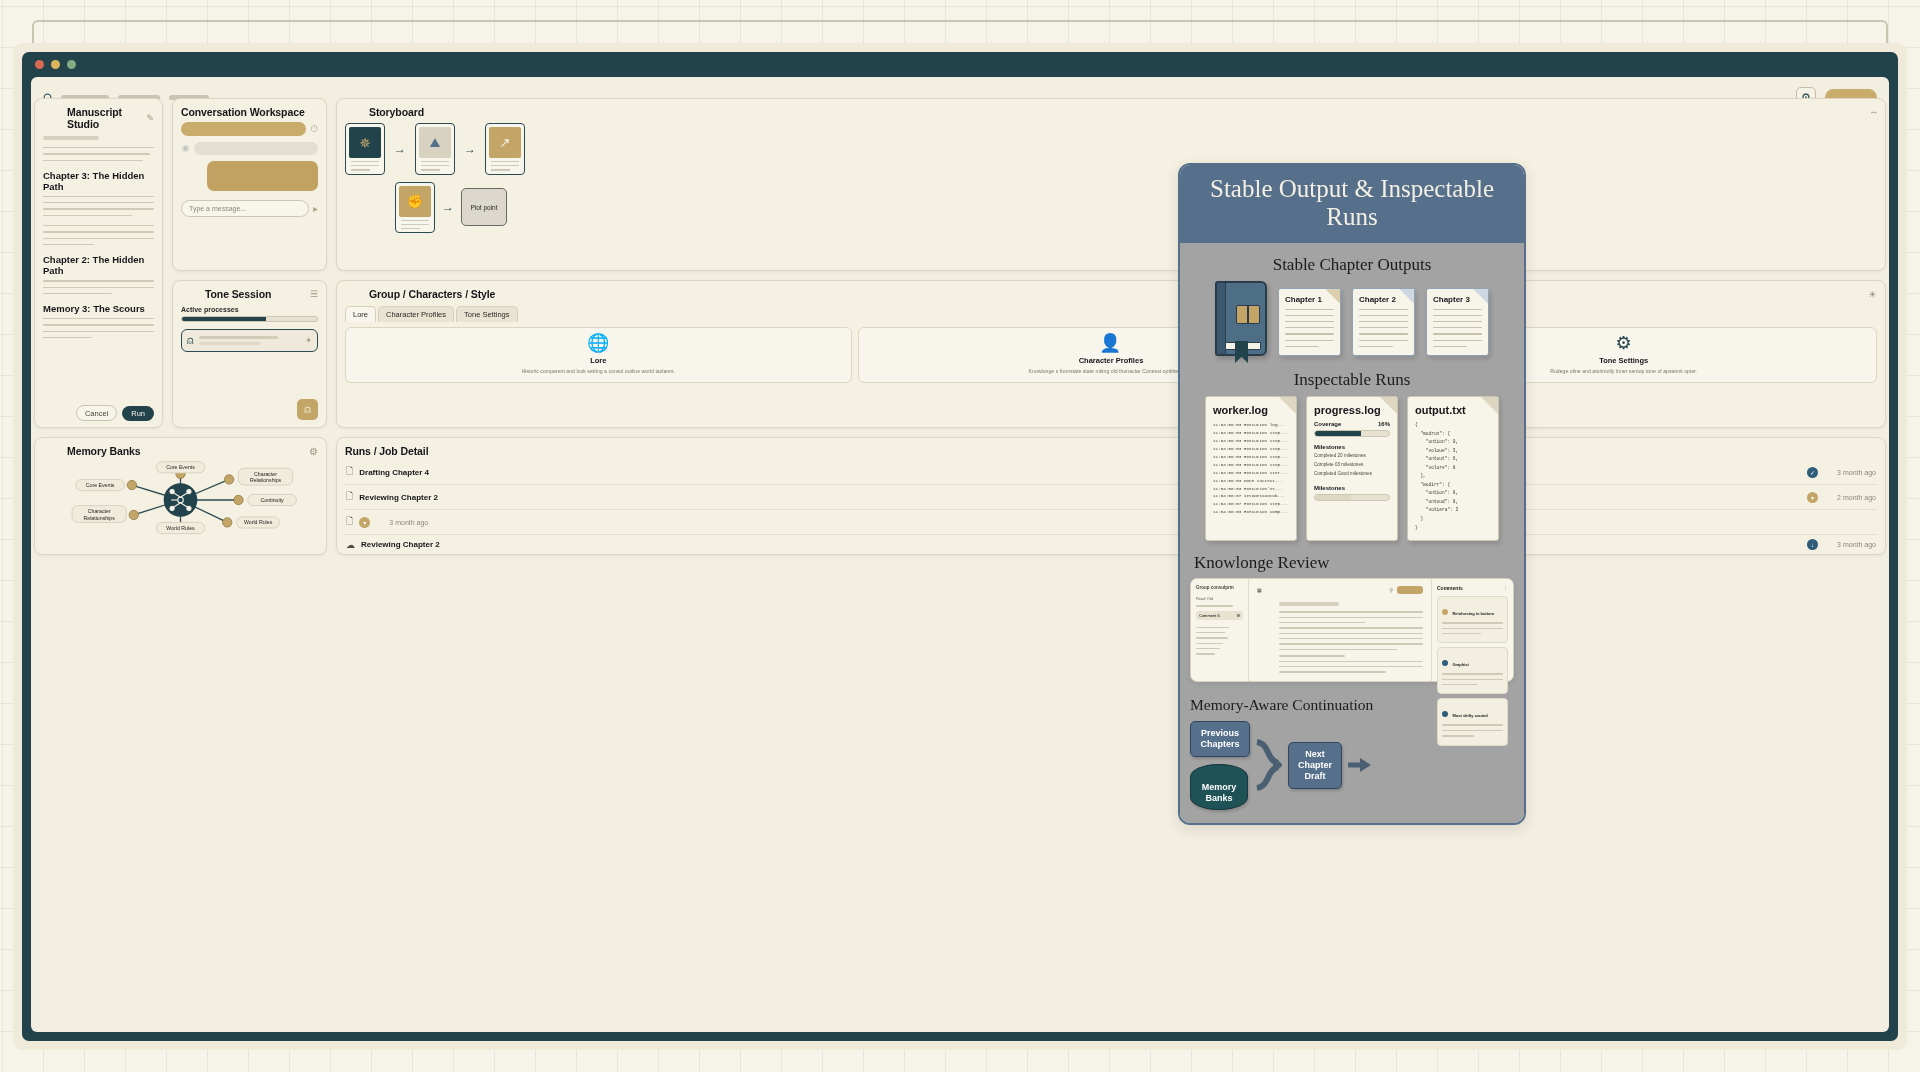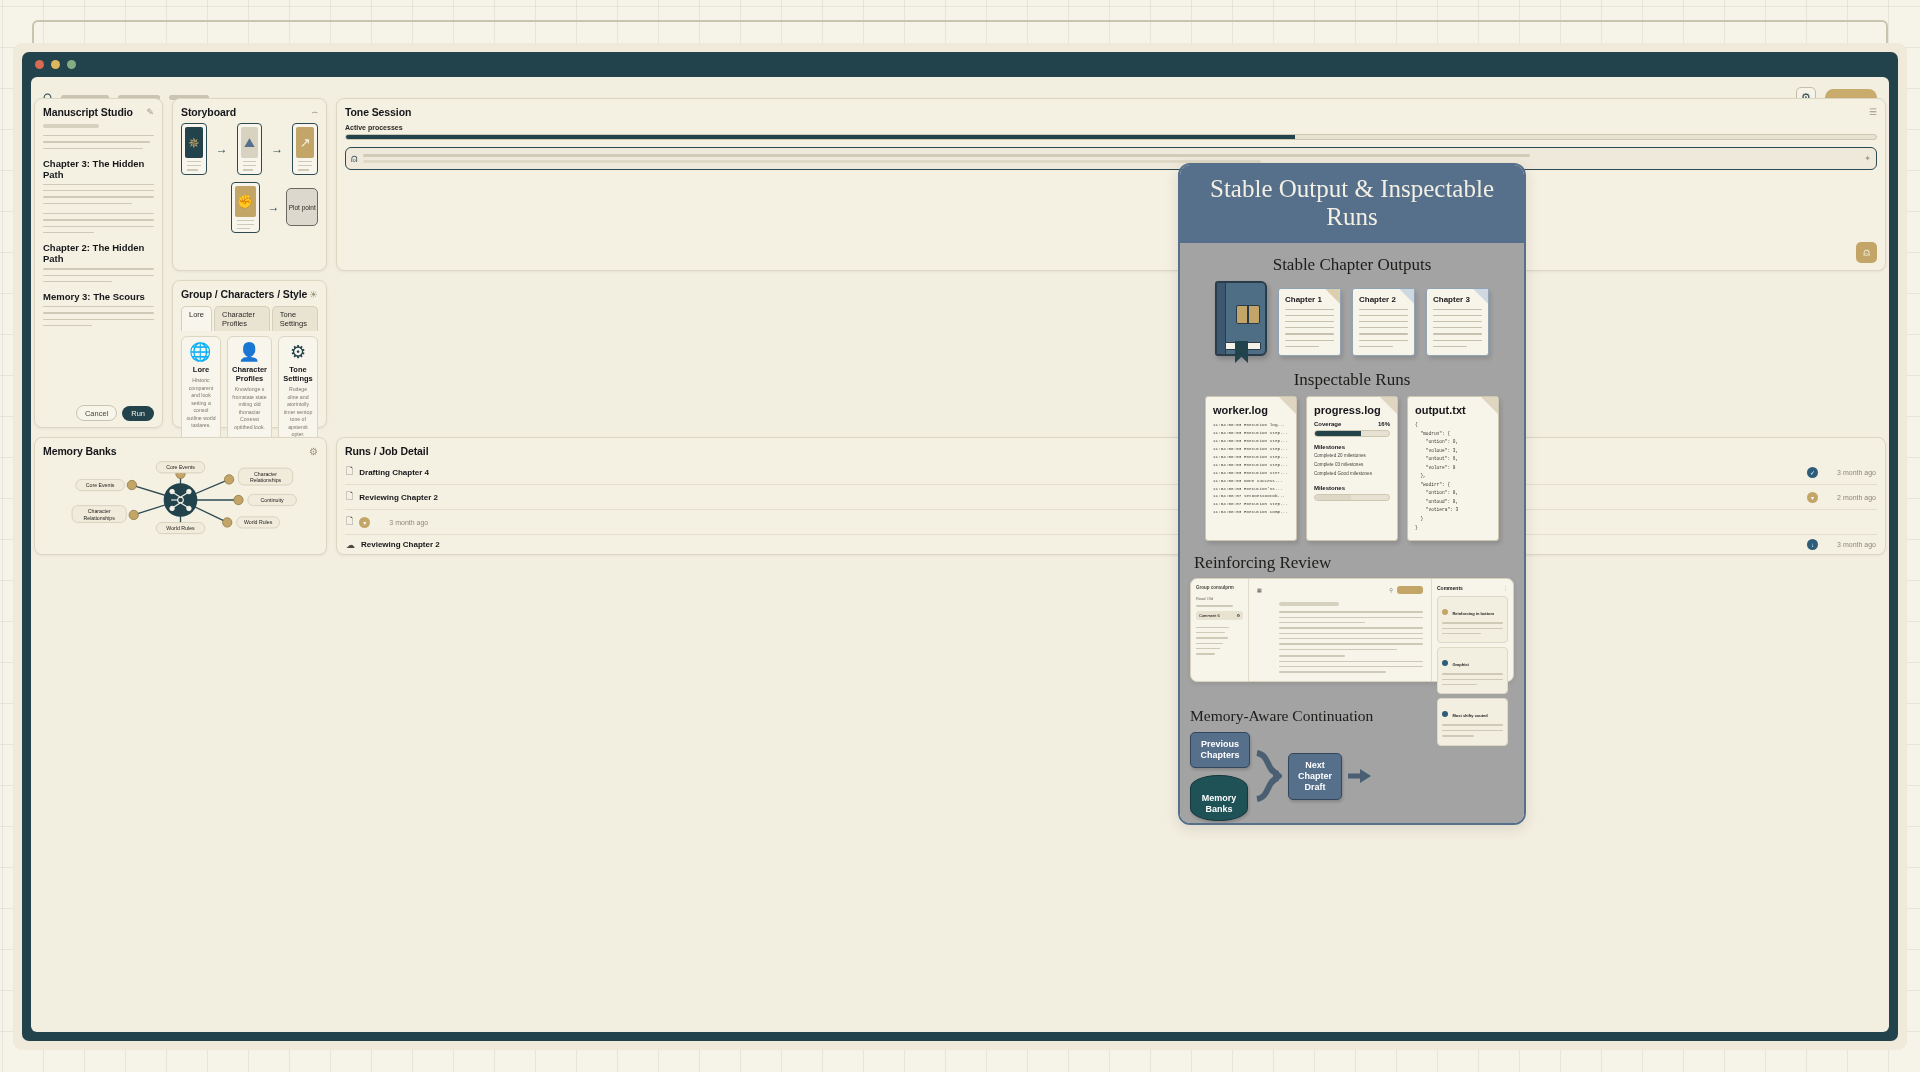--- a/index.html
+++ b/index.html
@@ -116,21 +116,21 @@
                   border-radius:5px; background:#f6f2e6; display:flex;
                   align-items:center; justify-content:center; font-size:11px; color:#22434c; }
   .ws-bar .pill { width:52px; height:17px; background:#c9ab6c; border-radius:9px; }
 
   .ws-grid { position:absolute; left:12px; right:12px; top:46px; bottom:10px;
              display:grid; grid-template-columns: 129px 155px 1fr;
              grid-template-rows: 173px 148px 118px; gap:9px; }
   .card { background:#f4f0e2; border:1px solid #ddd6c2; border-radius:8px;
           padding:7px 8px; position:relative; box-shadow:0 1px 3px rgba(0,0,0,.06); }
   .card h5 { font-size:10.5px; color:#16161a; letter-spacing:-.1px; }
-  .card-hd { display:flex; align-items:center; justify-content:space-between; }
+  .card-hd { display:flex; align-items:center; justify-content:space-between;margin-left:24px; }
 
   .msg { border-radius:7px; margin:6px 0; }
   .msg.out { background:#c9ab6c; height:14px; margin-left:22px; }
   .msg.in { background:#e3ded0; height:13px; margin-right:24px; margin-left:16px; }
   .msg.out2 { background:#c1a263; height:30px; margin-left:26px; }
   .msg-input { border:1px solid #cdc6b2; border-radius:11px; height:17px;
                font-size:7px; color:#8d887a; padding:3px 7px; background:#f8f5ea;
                display:flex; align-items:center; }
 
   .chapters .ch-ttl { font-size:9.5px; font-weight:bold; color:#16161a; margin:9px 0 4px; }
@@ -400,20 +400,36 @@
           <span style="color:#22434c;font-size:15px;">⍝</span>
           <span class="ph" style="width:48px"></span>
           <span class="ph" style="width:42px"></span>
           <span class="ph" style="width:40px"></span>
           <span class="gear">⚙</span>
           <span class="pill"></span>
         </div>
 
         <div class="ws-grid">
 
+          <div class="card">
+            <h5>Conversation Workspace</h5>
+            <div style="display:flex;align-items:center;gap:4px;margin-top:4px">
+              <div class="msg out" style="flex:1;margin:0"></div>
+              <span style="font-size:10px;color:#b0a98f">⏱</span>
+            </div>
+            <div style="display:flex;align-items:center;gap:4px;margin-top:6px">
+              <span style="font-size:10px;color:#7a8b93">⚛</span>
+              <div class="msg in" style="flex:1;margin:0"></div>
+            </div>
+            <div class="msg out2"></div>
+            <div style="display:flex;align-items:center;gap:4px;margin-top:9px">
+              <div class="msg-input" style="flex:1">Type a message...</div>
+              <span style="font-size:10px;color:#b0a98f">▸</span>
+            </div>
+          </div>
 
           <div class="card chapters" style="grid-row:1 / span 2">
             <div class="card-hd">
               <h5>Manuscript Studio</h5>
               <span style="font-size:9px;color:#9a937e">✎</span>
             </div>
             <div style="height:4px;width:50%;background:#d6d0be;border-radius:3px;margin:6px 0 7px"></div>
             <div class="ln" style="width:100%"></div>
               <div class="ln" style="width:96%"></div>
               <div class="ln" style="width:90%"></div>
@@ -734,21 +750,21 @@
         <div class="jsonline">  },</div>
         <div class="jsonline">  "wodirr": {</div>
         <div class="jsonline">    "ontion": 8,</div>
         <div class="jsonline">    "ontoud": 8,</div>
         <div class="jsonline">    "votiera": 3</div>
         <div class="jsonline">  }</div>
         <div class="jsonline">}</div>
       </div>
     </div>
 
-    <div style="font-family:'Liberation Serif',serif;font-size:17px;color:#1c1c1a;margin:0 0 5px 4px">Reinforcing Review</div>
+    <div style="font-family:'Liberation Serif',serif;font-size:17px;color:#1c1c1a;margin:0 0 5px 4px">Knowlonge Review</div>
     <div class="review">
       <div class="rv-side">
         <div style="font-size:4.5px;color:#4a473f;font-weight:bold">Group consulprm</div>
         <div style="font-size:4px;color:#6d675a;margin-top:6px">Read Old</div>
         <div class="rv-ln" style="width:78%;margin-top:4px"></div>
         <div style="background:#e8e2d0;border-radius:3px;font-size:4px;padding:2px 3px;margin-top:4px;display:flex;justify-content:space-between">
           <span>Comment 6</span>
           <span>⚙</span>
         </div>
         <div class="rv-ln" style="width:70%;margin-top:7px"></div>
@@ -797,21 +813,21 @@
           <div class="rv-ln" style="margin-top:3px"></div><div class="rv-ln"></div><div class="rv-ln" style="width:58%"></div>
         </div>
         <div class="cmt">
           <span class="dot" style="background:#2e5d7a"></span>
           <span style="font-size:4px;font-weight:bold;color:#1c1c1a">Most shifty couted</span>
           <div class="rv-ln" style="margin-top:3px"></div><div class="rv-ln"></div><div class="rv-ln" style="width:52%"></div>
         </div>
       </div>
     </div>
 
-    <div style="display:flex;gap:20px;margin-top:25px">
+    <div style="display:flex;gap:20px;margin-top:14px">
       <div style="flex:1.55">
         <div style="font-family:'Liberation Serif',serif;font-size:15.5px;color:#1c1c1a;text-align:left">Memory-Aware Continuation</div>
         <div style="display:flex;align-items:center;gap:6px;margin-top:7px">
           <div style="display:flex;flex-direction:column;gap:7px">
             <div class="flow-box" style="width:60px">
               <span style="white-space:pre-line">Previous
 Chapters</span>
             </div>
             <div class="cyl">
               <span style="white-space:pre-line">Memory

